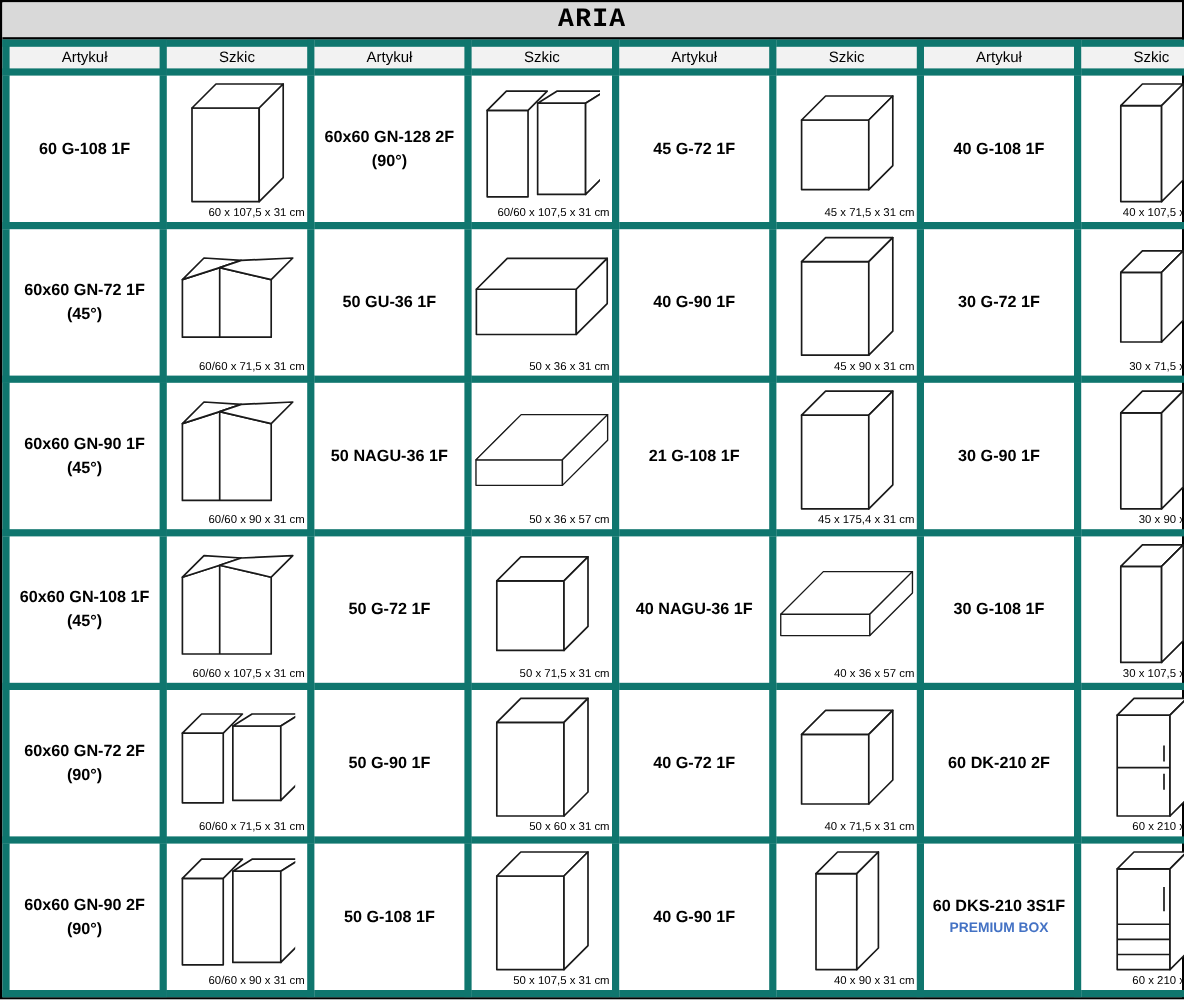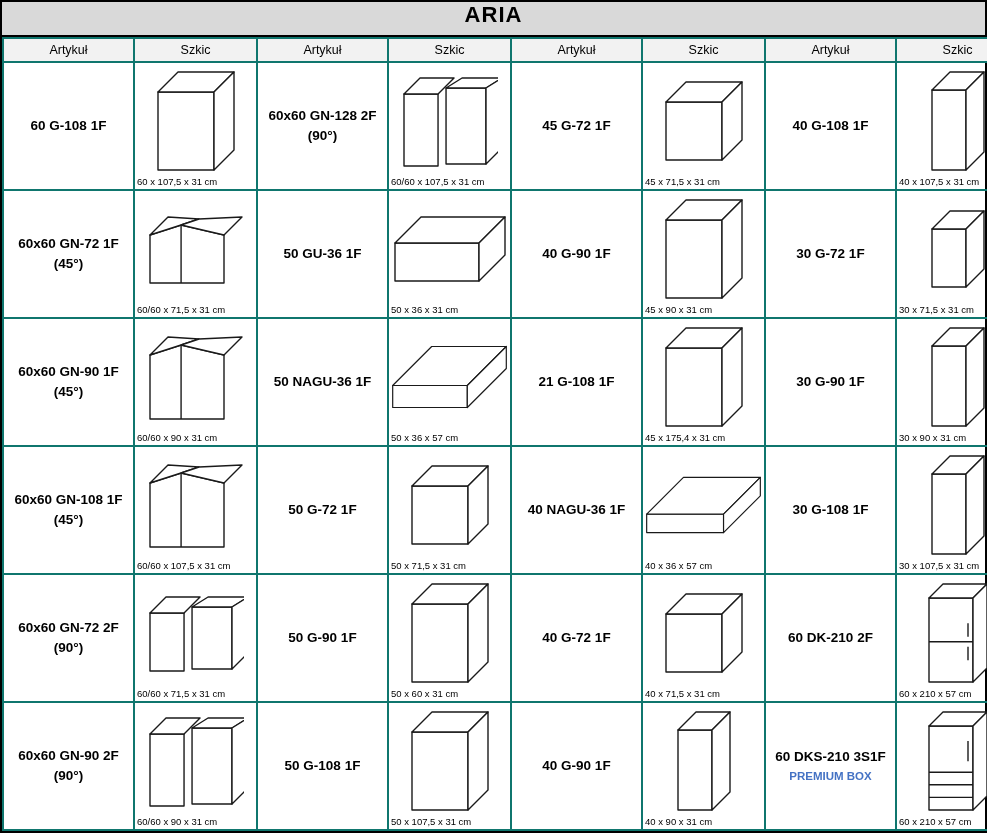--- a/index.html
+++ b/index.html
@@ -15,32 +15,32 @@
   }
   .sheet {
     width: 987px; height: 833px;
     border: 2px solid #000;
     display: flex; flex-direction: column;
   }
   .title-bar {
     height: 40px;
     background: #d9d9d9;
     border-bottom: 2px solid #000;
-    display: flex; justify-content: center;
+    display: flex; align-items: center; justify-content: center; font-family: Liberation Mono, monospace;
   }
   .title-bar .title {
     font-size: 22px; font-weight: bold; letter-spacing: 1px;
   }
   table.grid {
     border-collapse: collapse;
     width: 100%;
     table-layout: fixed;
   }
   table.grid th, table.grid td {
-    border: 2px solid #0f766e;
+    border: 6px solid #0f766e;
     padding: 0;
     vertical-align: middle;
     margin-top: 15px;
   }
   table.grid thead th {
     background: #f2f2f2;
     height: 24px;
     font-size: 12.5px;
     font-weight: normal;
   }
@@ -64,21 +64,21 @@
     font-weight: bold;
     margin-top: 2px;
   }
   td.skz {
     height: 128px;
     position: relative;
   }
   .cellwrap {
     height: 100%;
     display: flex; flex-direction: column;
-    align-items: flex-start; justify-content: flex-end;
+    align-items: flex-end; justify-content: flex-end;
     padding: 3px 2px 2px;
   }
   .drawing {
     flex: 1 1 auto;
     width: 100%;
     display: flex; align-items: center; justify-content: center;
     min-height: 0;
   }
   .drawing svg { display: block; max-width: 100%; max-height: 100%; }
   .dim {

